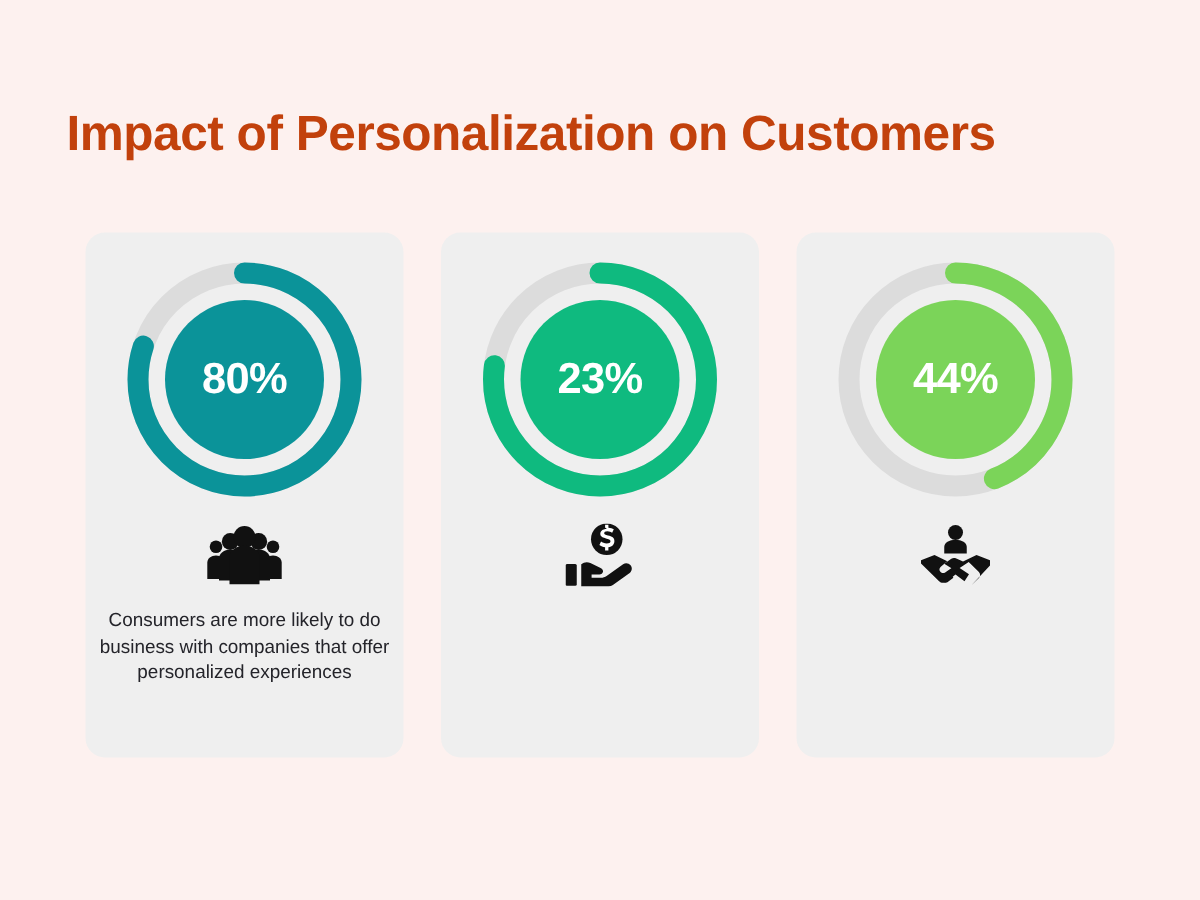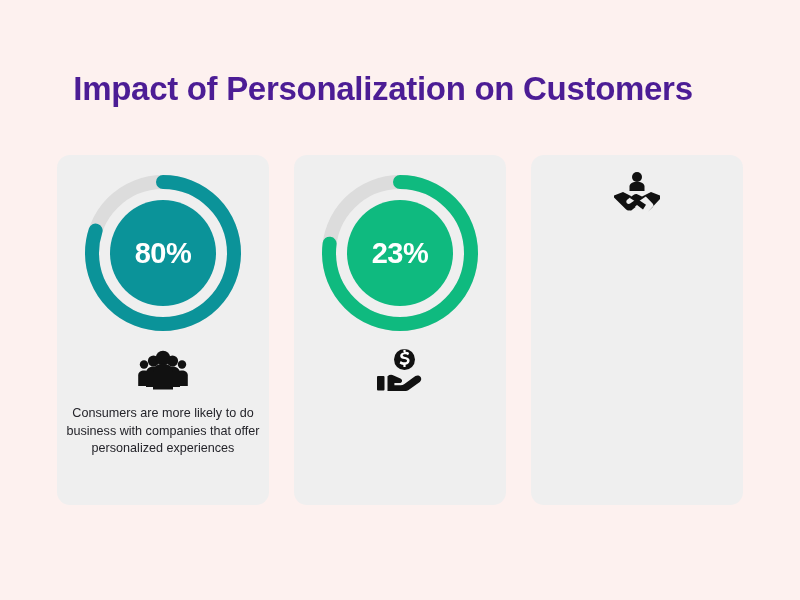--- a/index.html
+++ b/index.html
@@ -22,22 +22,21 @@
   .title {
     position: absolute;
     top: 68px;
     left: 0;
     width: 708px;
     text-align: center;
     font-size: 33px;
     font-weight: bold;
     line-height: 41px;
     letter-spacing: -0.3px;
-    color: #4c1d95;
-    padding-left: 29px;
+    color: #c2410c;
   }
   .cards {
     position: absolute;
     top: 155px;
     left: 57px;
     width: 686px;
     display: flex;
     justify-content: space-between;
   }
   .card {
@@ -146,20 +145,28 @@
           <circle cx="27.5" cy="10.5" r="10.5"></circle>
           <path d="M27.5 3.6 C24.6 3.6 23.2 5.1 23.2 6.9 C23.2 8.9 25 9.5 27.5 10.1 C29.3 10.5 30 10.9 30 11.8 C30 12.8 29 13.3 27.5 13.3 C25.9 13.3 24.6 12.7 23.7 12 L22.6 14.4 C23.6 15.2 25 15.7 26.4 15.9 L26.4 18 L28.6 18 L28.6 15.8 C31.2 15.4 32.6 13.8 32.6 11.6 C32.6 9.5 31 8.6 28.3 8 C26.5 7.6 25.8 7.2 25.8 6.5 C25.8 5.8 26.4 5.2 27.9 5.2 C29.3 5.2 30.4 5.7 31.1 6.2 L32.2 3.9 C31.3 3.3 30.1 2.9 28.6 2.8 L28.6 0.8 L26.4 0.8 L26.4 2.9 C26.8 2.9 27.1 3.2 27.5 3.6 Z" fill="#ffffff"></path>
           <rect x="0" y="27" width="7.5" height="14.5" rx="1"></rect>
           <path d="M10.5 27.2 C12.4 25.6 14.6 25.4 16.6 26.4 L23.4 29.6 C24.6 30.2 25.2 31.2 25 32.2 C24.8 33.3 23.8 34 22.6 34 L17.4 34 L17.4 36.2 L23.6 36.2 C25 36.2 26.3 35.8 27.4 35 L38.4 27.1 C40 26 42.2 26.3 43.4 27.8 C44.7 29.4 44.4 31.7 42.8 33 L31.6 41 C29.9 42.2 27.9 42 25.9 42 L10.5 42 Z"></path>
         </svg>
       </div>
 
     </div>
 
     <div class="card">
+      <div class="donut-wrap">
+        <svg viewBox="0 0 160 160">
+          <circle cx="80" cy="80" r="71" fill="none" stroke="#dcdcdc" stroke-width="14"></circle>
+          <circle id="arc-2" cx="80" cy="80" r="71" fill="none" stroke="#7bd459" stroke-width="14" stroke-linecap="round" transform="rotate(-90 80 80)" stroke-dasharray="196.2867089962903 249.81944781346036"></circle>
+          <circle id="fill-2" cx="80" cy="80" r="53" fill="#7bd459"></circle>
+        </svg>
+        <div class="donut-label">44%</div>
+      </div>
 
       <div class="icon-wrap">
         <svg width="48" height="42" viewBox="0 0 48 42" fill="#111111">
           <circle cx="24" cy="6" r="5"></circle>
           <path d="M16.5 20 L16.5 15.6 C16.5 12.8 19.8 10.8 24 10.8 C28.2 10.8 31.5 12.8 31.5 15.6 L31.5 20 Z"></path>
           <path d="M1 24.5 L10 21 L18.5 25.2 L14.2 28.8 C13.1 29.7 13 31.2 13.9 32.2 C14.7 33.1 16.1 33.3 17.1 32.6 L24 27.8 L33 33.8 L30 38.5 L24 34 L18 38.8 C16.4 40 14.2 39.8 12.9 38.3 L1 26.6 Z"></path>
           <path d="M47 24.5 L38 21 L29 25.4 L24.2 23.2 C23.2 22.8 22.1 22.9 21.2 23.5 L16.5 26.8 L24 31.5 L32.8 25.6 L39.6 32.4 C40.7 33.5 40.7 35.2 39.6 36.3 L34.8 41 L47 28 Z"></path>
           <path d="M20.5 33.5 L16.6 36.6 C15.9 37.2 15.8 38.2 16.4 38.9 C16.9 39.6 17.9 39.7 18.6 39.2 L22.6 36.1 Z"></path>
         </svg>
       </div>

